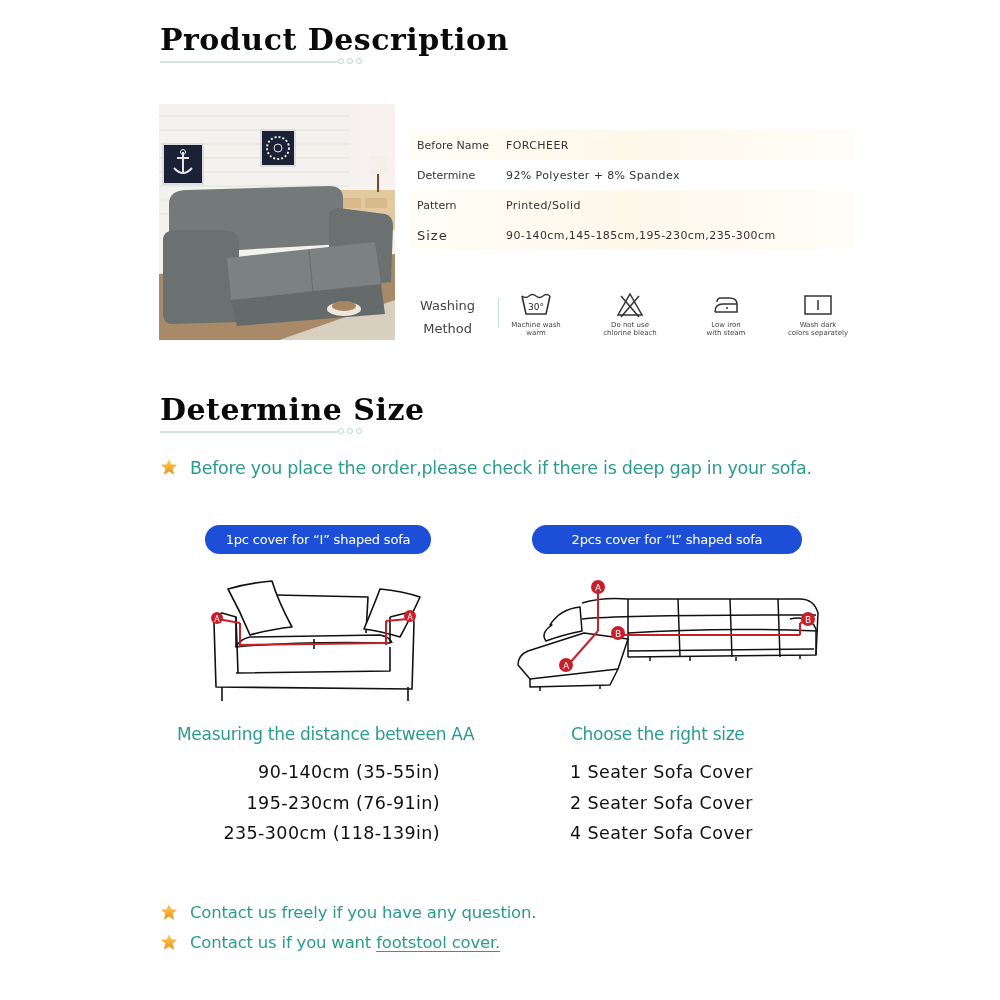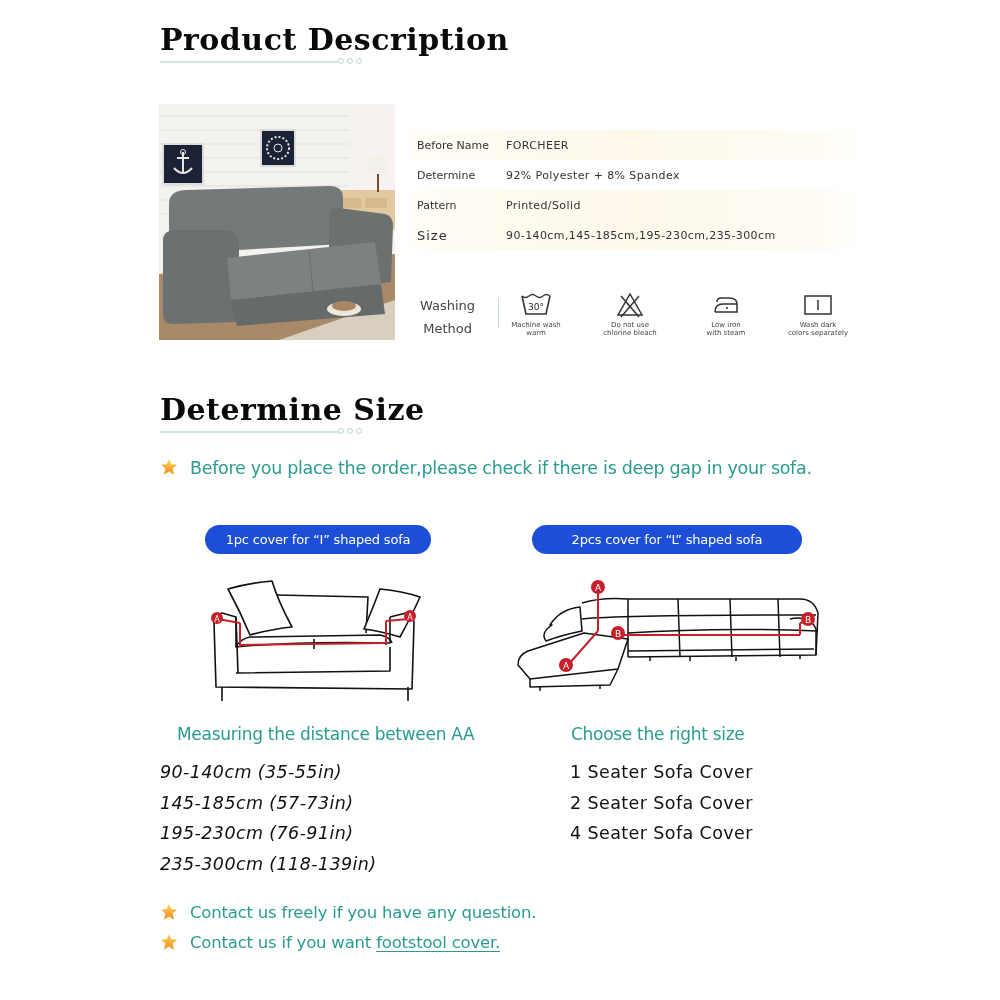--- a/index.html
+++ b/index.html
@@ -44,21 +44,21 @@
     .pill-2 { left: 532px; width: 270px; }
 
     .diagram { position: absolute; }
     .diagram-1 { left: 200px; top: 575px; width: 230px; height: 130px; }
     .diagram-2 { left: 510px; top: 575px; width: 310px; height: 120px; }
 
     .col-title { position: absolute; top: 724px; color: #2a9c8f; font-family: "DejaVu Sans", sans-serif; font-size: 17px; letter-spacing: -0.3px; }
     .col-title.left { left: 165px; margin-left: 12px; }
     .col-title.right { left: 571px; }
     .size-list { position: absolute; top: 757px; font-family: "DejaVu Sans", sans-serif; font-size: 17.5px; color: #111; line-height: 30.5px; letter-spacing: 0.4px; }
-    .size-list.left { left: 160px; width: 280px; text-align: left; font-style: italic; }
+    .size-list.left { left: 160px; width: 280px; text-align: right; }
     .size-list.right { left: 570px; text-align: left; }
   </style>
 </head>
 <body>
 
 <div class="heading h1">Product Description</div>
 <div class="underline" style="top:58px;width:210px;">
   <div class="line" style="width:178px;"></div>
   <div class="dots" style="left:178px;">
       <span class="dot"></span>
@@ -269,21 +269,20 @@
     <g>
       <circle cx="298" cy="44" r="7" fill="#c8202a" stroke="none"></circle>
       <text x="298" y="48" font-size="9" fill="#fff" stroke="none" text-anchor="middle" font-family="DejaVu Sans, sans-serif">B</text>
     </g>
   </svg>
 </div>
 
 <div class="col-title left">Measuring the distance between AA</div>
 <div class="size-list left">
   <div>90-140cm (35-55in)</div>
-  <div>145-185cm (57-73in)</div>
   <div>195-230cm (76-91in)</div>
   <div>235-300cm (118-139in)</div>
 </div>
 
 <div class="col-title right">Choose the right size</div>
 <div class="size-list right">
   <div>1 Seater Sofa Cover</div>
   <div>2 Seater Sofa Cover</div>
   <div>4 Seater Sofa Cover</div>
 </div>

